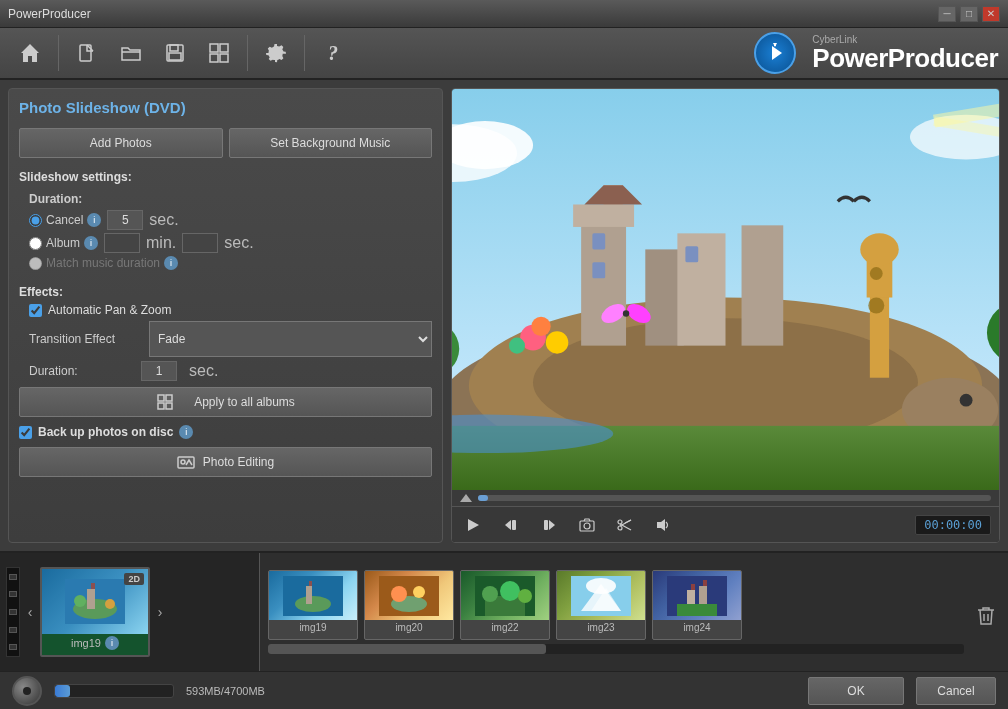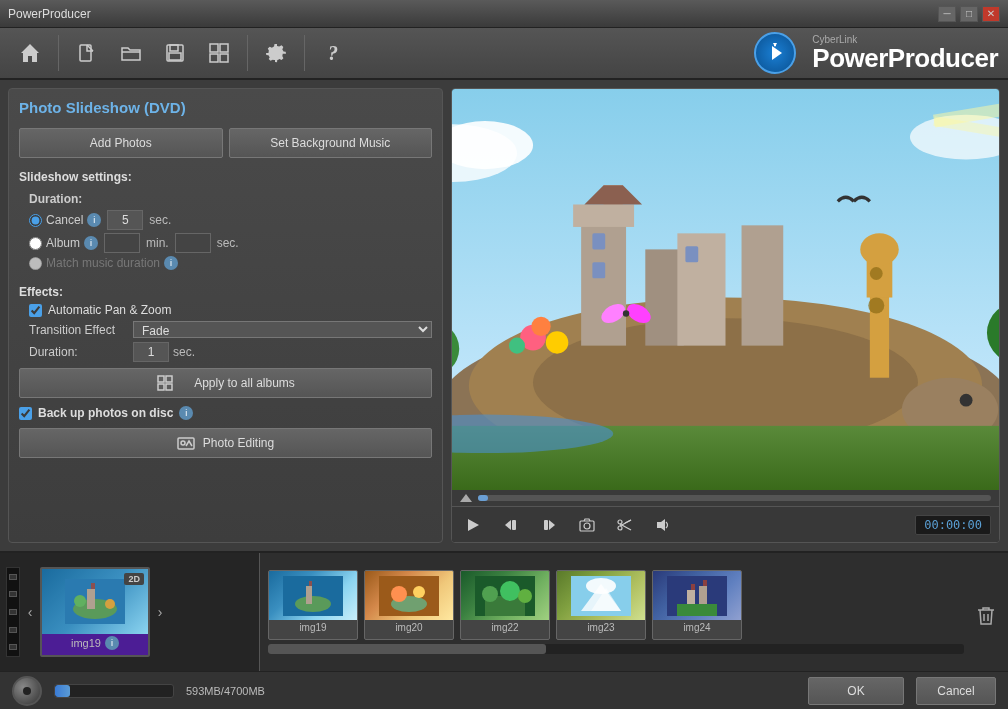--- a/index.html
+++ b/index.html
@@ -179,21 +179,21 @@
       width: 36px;
       height: 20px;
       background: #555;
       border: 1px solid #666;
       color: #ddd;
       text-align: center;
       font-size: 12px;
     }
     .unit-label {
       color: #bbb;
-      font-size: 12px;
+      font-size: 16px;
     }
     .info-icon {
       width: 14px;
       height: 14px;
       background: #5a8ab0;
       border-radius: 50%;
       display: inline-flex;
       align-items: center;
       justify-content: center;
       font-size: 9px;
@@ -208,36 +208,37 @@
       display: flex;
       align-items: center;
       gap: 6px;
       cursor: pointer;
     }
     .checkbox-input { accent-color: #4aa0e8; }
 
     .transition-row {
       display: flex;
       align-items: center;
-      gap: 4px;
+      gap: 12px;
       margin: 3px 0;
     }
     .transition-label {
       color: #ccc;
       width: 100px;
       font-size: 12px;
     }
     .transition-select {
       flex: 1;
-      height: 17px;
+      height: 36px;
       background: #555;
       border: 1px solid #777;
       color: #ddd;
       font-size: 12px;
       padding: 1px 4px;
+      margin-left: 8px;
     }
 
     .apply-btn {
       display: flex;
       align-items: center;
       gap: 20px;
       height: 30px;
       background: linear-gradient(to bottom, #666, #555);
       border: 1px solid #777;
       color: #ddd;
@@ -357,21 +358,21 @@
       align-items: center;
       justify-content: center;
       cursor: pointer;
       color: #aaa;
       font-size: 14px;
     }
 
     .filmstrip-thumb-left {
       width: 110px;
       height: 90px;
-      background: #4c1d95;
+      background: #14532d;
       border: 2px solid #555;
       border-radius: 2px;
       display: flex;
       flex-direction: column;
       align-items: center;
       position: relative;
       overflow: hidden;
       flex-shrink: 0;
     }
     .thumb-badge {

